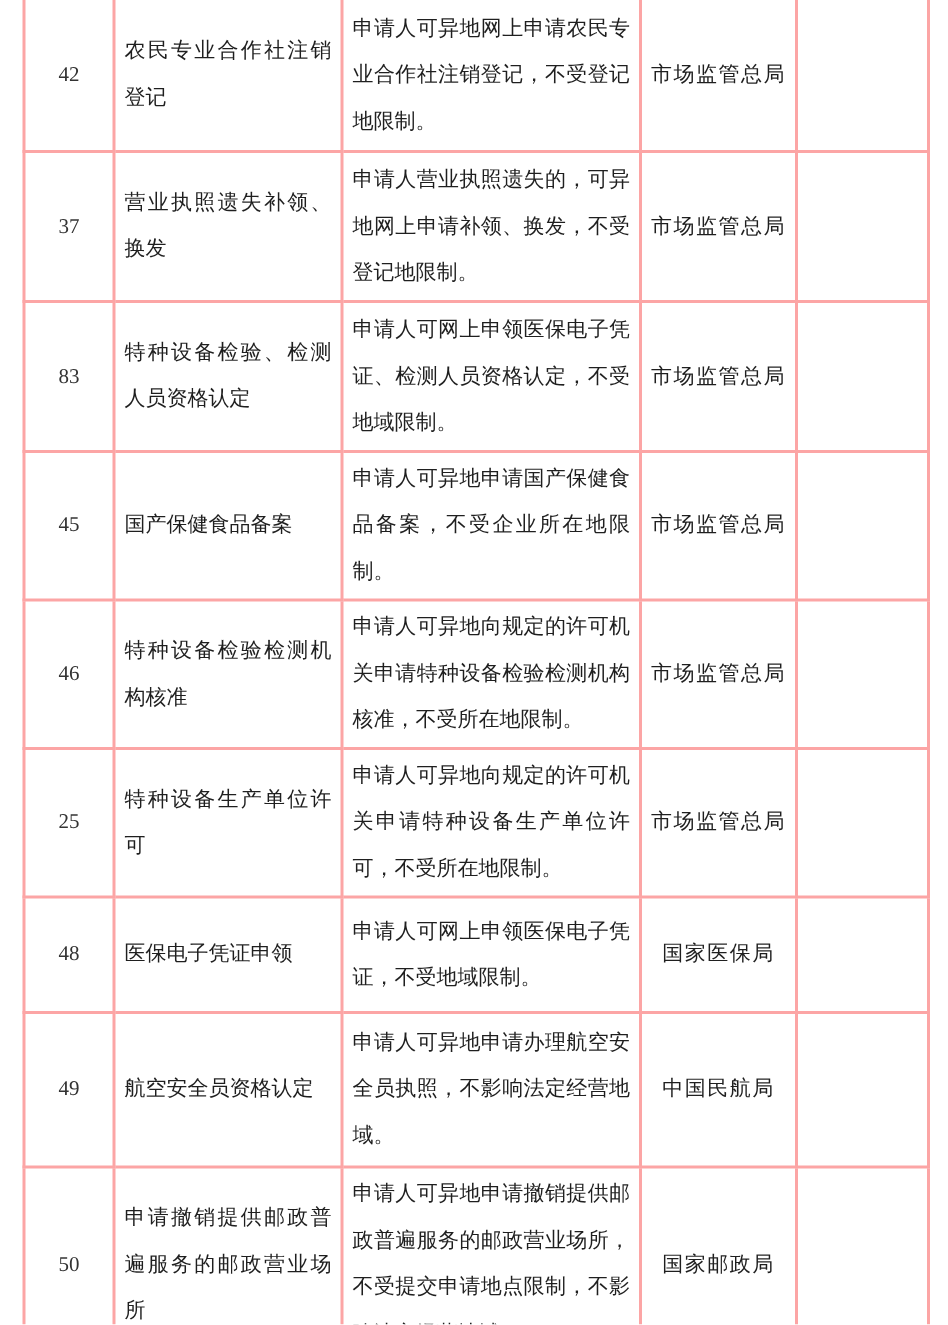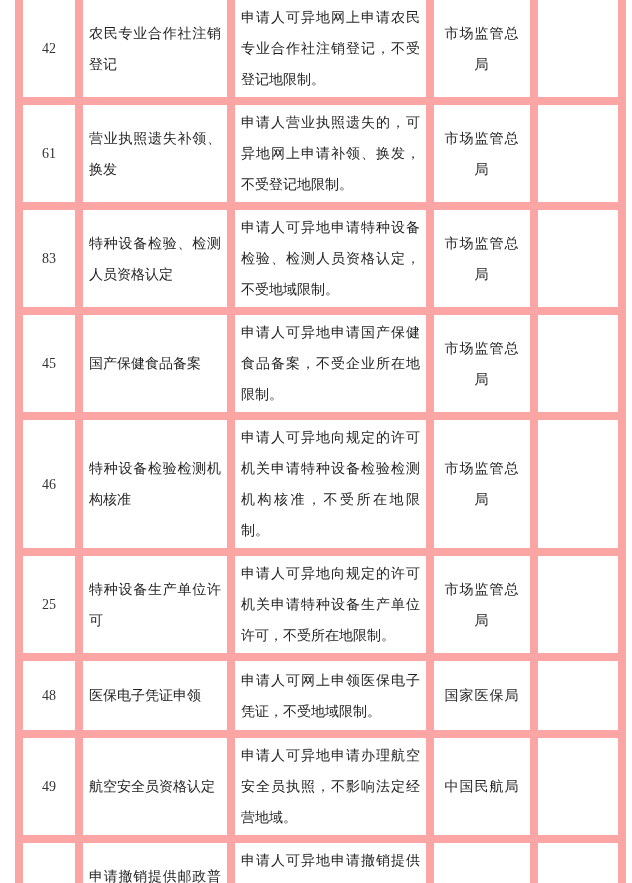--- a/index.html
+++ b/index.html
@@ -21,21 +21,21 @@
   table.gov-table {
     position: absolute;
     left: 15px;
     top: 0;
     border-collapse: collapse;
     table-layout: fixed;
     width: 603px;
     background: #ffffff;
   }
   table.gov-table td {
-    border: 8px solid #fca5a5;
+    border: 2px solid #fca5a5;
     vertical-align: middle;
     font-size: 14px;
     line-height: 31px;
     padding: 2px 6px;
     overflow: hidden;
     word-break: break-all;
   }
   table.gov-table tr:first-child td {
     border-top: none;
   }
@@ -82,30 +82,30 @@
     </colgroup>
     <tbody>
       <tr style="height:101px;">
         <td class="col-num">42</td>
         <td class="col-item">农民专业合作社注销登记</td>
         <td class="col-desc">申请人可异地网上申请农民专业合作社注销登记，不受登记地限制。</td>
         <td class="col-dept">市场监管总局</td>
         <td class="col-remark"></td>
       </tr>
       <tr style="height:100px;">
-        <td class="col-num">61</td>
+        <td class="col-num">37</td>
         <td class="col-item">营业执照遗失补领、换发</td>
         <td class="col-desc">申请人营业执照遗失的，可异地网上申请补领、换发，不受登记地限制。</td>
         <td class="col-dept">市场监管总局</td>
         <td class="col-remark"></td>
       </tr>
       <tr style="height:100px;">
         <td class="col-num">83</td>
         <td class="col-item">特种设备检验、检测人员资格认定</td>
-        <td class="col-desc">申请人可异地申请特种设备检验、检测人员资格认定，不受地域限制。</td>
+        <td class="col-desc">申请人可网上申领医保电子凭证、检测人员资格认定，不受地域限制。</td>
         <td class="col-dept">市场监管总局</td>
         <td class="col-remark"></td>
       </tr>
       <tr style="height:75px;">
         <td class="col-num">45</td>
         <td class="col-item">国产保健食品备案</td>
         <td class="col-desc">申请人可异地申请国产保健食品备案，不受企业所在地限制。</td>
         <td class="col-dept">市场监管总局</td>
         <td class="col-remark"></td>
       </tr>

